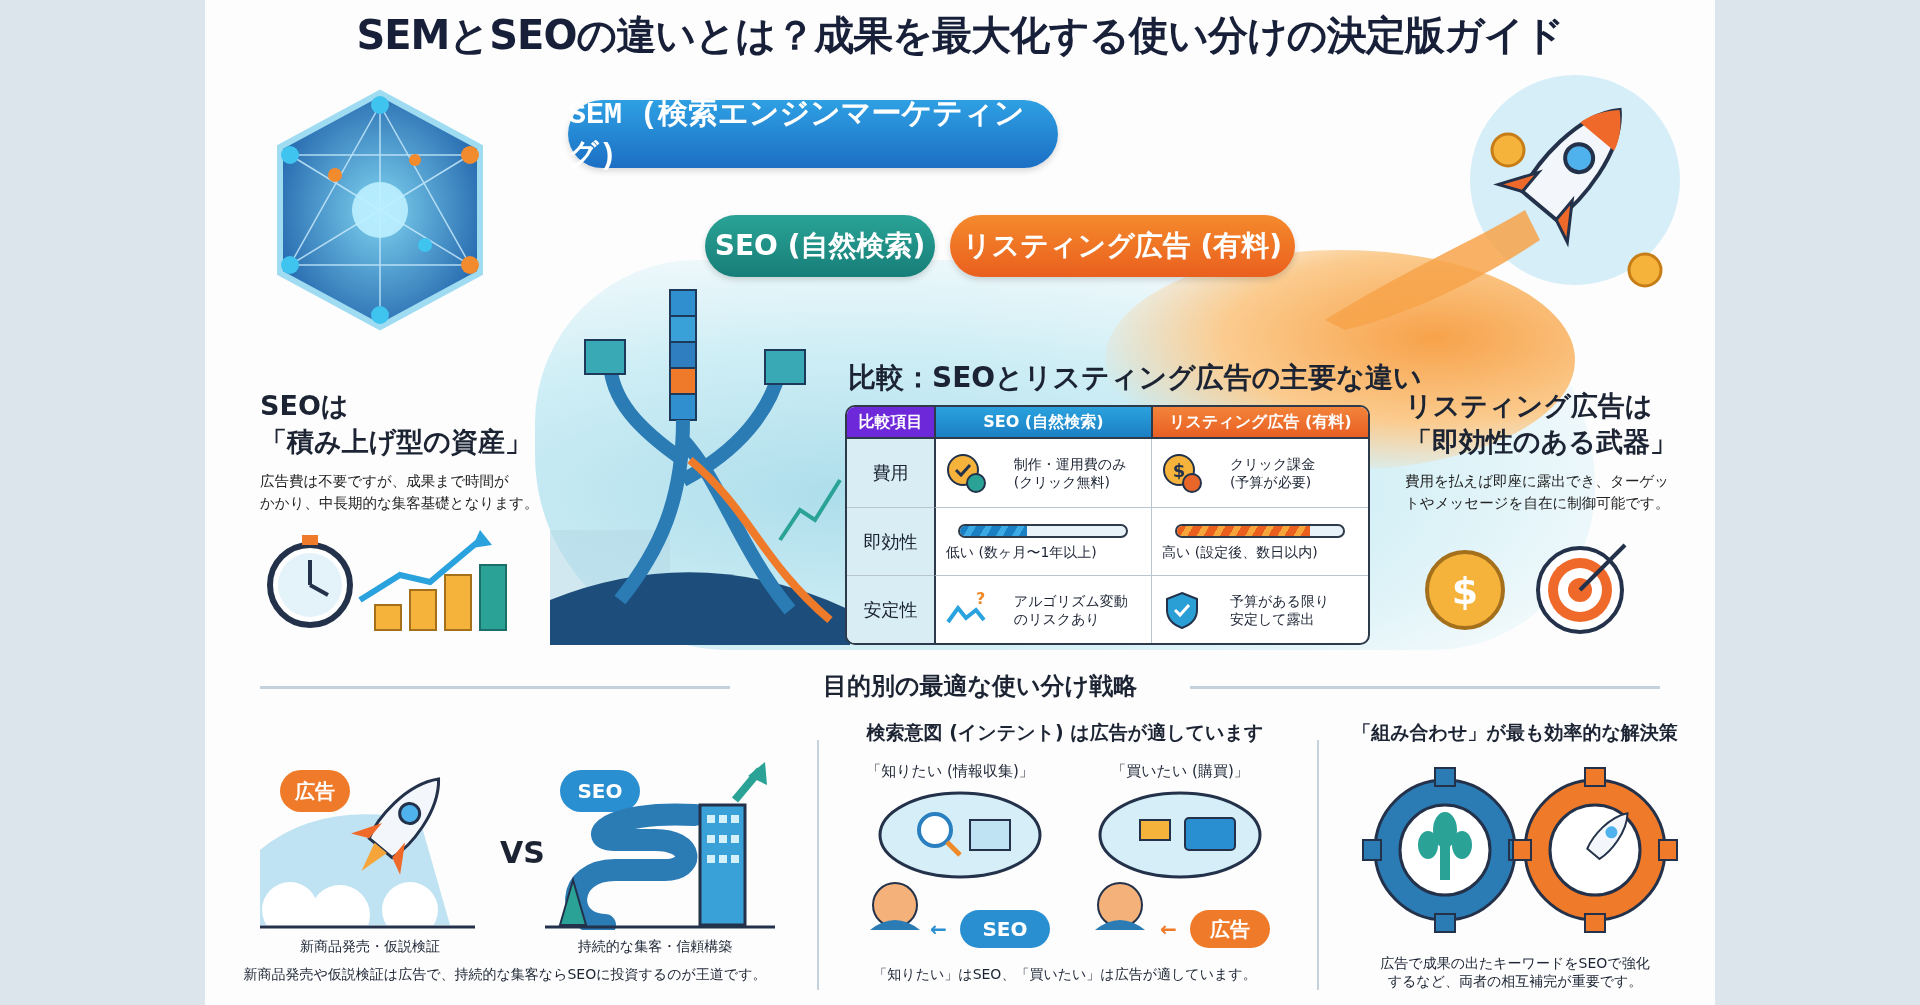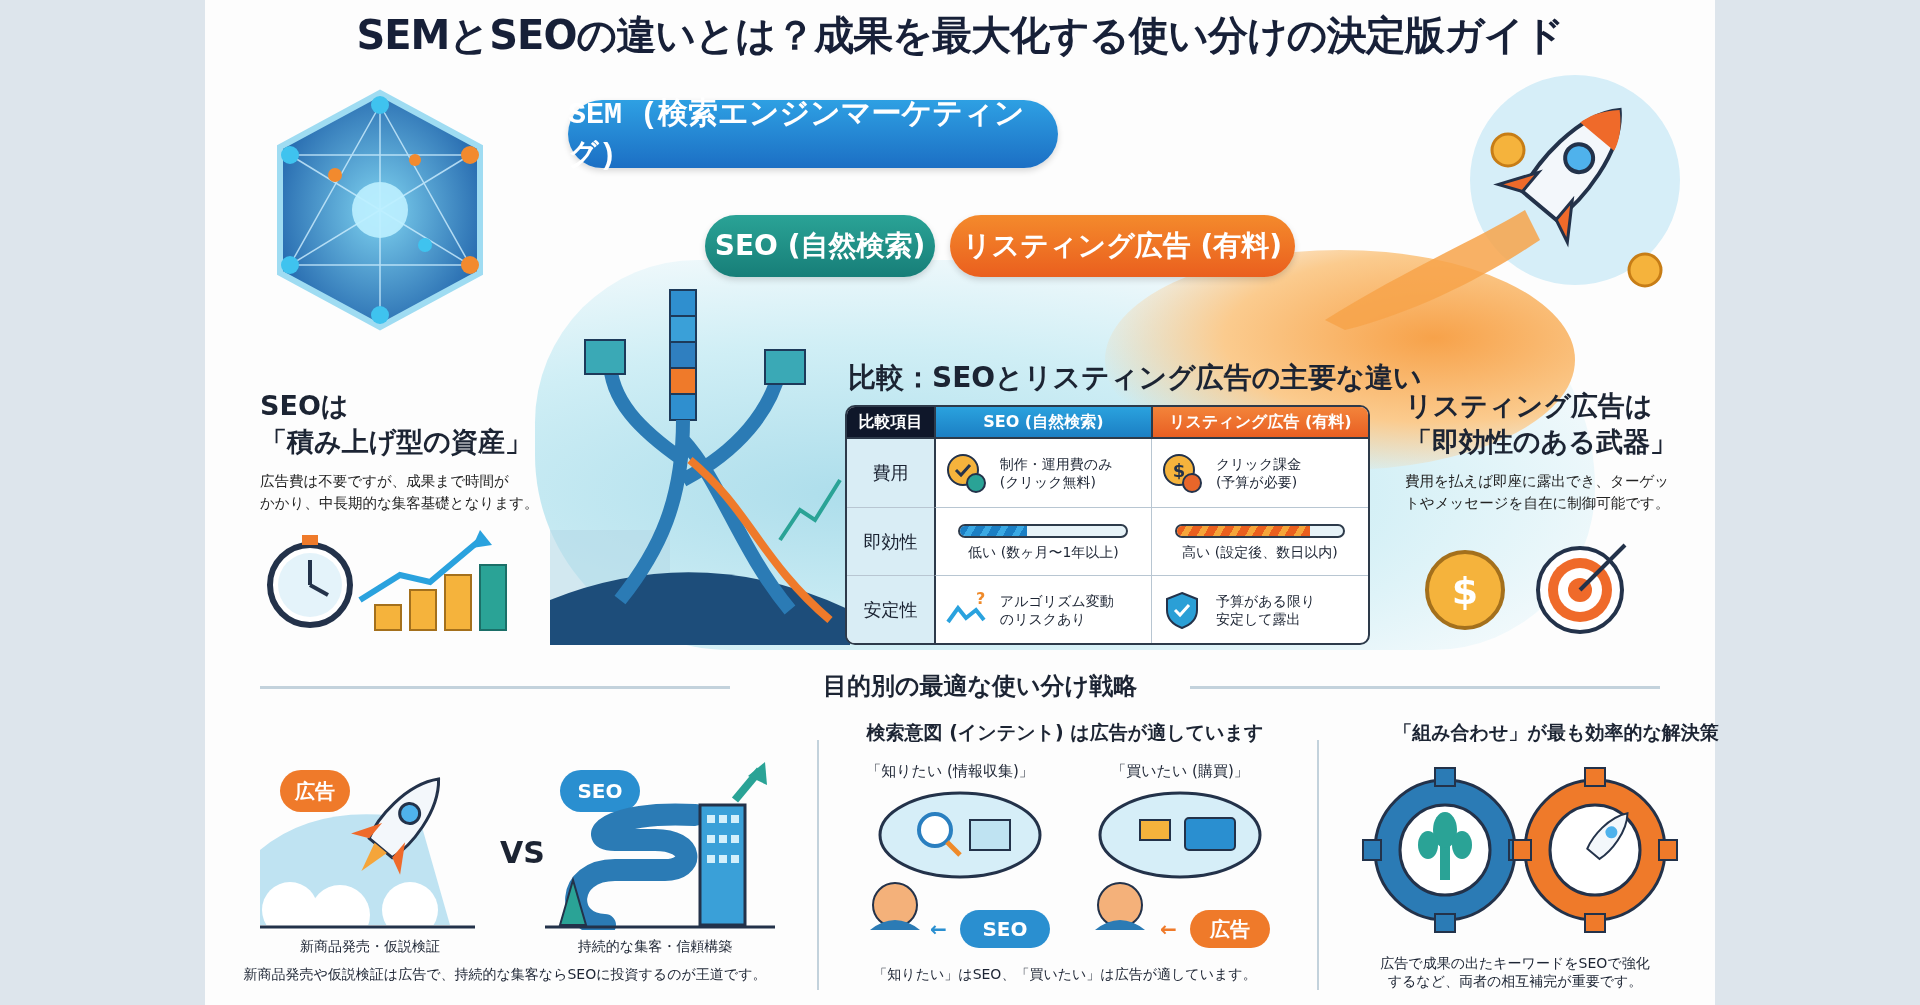--- a/index.html
+++ b/index.html
@@ -46,33 +46,33 @@
   .side-title { font-size: 27px; font-weight: bold; line-height: 36px; color: #1c2433; }
   .side-desc { font-size: 14.5px; line-height: 22px; color: #222; }
 
   .cmp-heading { left: 643px; top: 359px; font-size: 28px; font-weight: bold; color: #1c2433; }
   table.cmp {
     position: absolute; left: 640px; top: 405px; width: 525px; border-collapse: separate;
     border-spacing: 0; border: 2px solid #2d3a4a; border-radius: 10px; overflow: hidden;
     background: #fff; font-size: 15px;
   }
   .cmp th { height: 32px; color: #fff; font-weight: bold; font-size: 16px; border-bottom: 2px solid #2d3a4a; }
-  .cmp th.h0 { background: #0f172a; width: 86px; }
+  .cmp th.h0 { background: #6d28d9; width: 86px; }
   .cmp th.h1 { background: linear-gradient(180deg,#2aa2de,#1b7fc4); width: 215px; border-left: 2px solid #2d3a4a; }
   .cmp th.h2 { background: linear-gradient(180deg,#f3843a,#e85f23); width: 215px; border-left: 2px solid #2d3a4a; }
   .cmp td { border-top: 1px solid #b8c6d2; height: 68px; vertical-align: middle; }
   .cmp tr:first-child td { border-top: none; }
   .cmp td.rl { background: #d9edf5; text-align: center; font-weight: normal; font-size: 18px; }
   .cmp td.c { border-left: 2px solid #2d3a4a; padding: 4px 10px; }
   .cmp td.c + td.c { border-left: 1px solid #b8c6d2; }
-  .cell-flex { display: flex; align-items: center; gap: 14px; }
+  .cell-flex { display: flex; align-items: center; gap: 28px; }
   .cell-text { font-size: 14px; line-height: 18px; color: #1c2433; }
   .bar { width: 170px; height: 14px; border: 2px solid #2d3a4a; border-radius: 8px; background: #e7f3f8; overflow: hidden; margin: 2px auto 6px; }
   .bar-fill { height: 100%; }
-  .bar-caption { text-align: center; font-size: 14px; }
+  .bar-caption { font-size: 14px; }
 
   .section-line { position: absolute; top: 686px; height: 3px; background: #c3d2dc; }
   .section-title { left: 0; width: 1510px; top: 670px; text-align: center; font-size: 24px; font-weight: bold; padding-left: 40px; }
 
   .col-title { font-size: 19px; font-weight: bold; text-align: center; }
   .col-caption { font-size: 14px; text-align: center; color: #1c2433; }
   .divider-chev { position: absolute; width: 2px; background: #c3d2dc; }
 
   .bubble { position: absolute; color: #fff; font-weight: bold; border-radius: 24px; display: flex; align-items: center; justify-content: center; text-align: right; }
   .vs { font-size: 30px; font-weight: bold; color: #1c2433; }
@@ -340,21 +340,21 @@
     <path d="M240 150 Q265 130 290 150 Z" fill="#2b7bb5"></path>
   </svg>
   <div class="bubble" style="left:755px;top:910px;width:90px;height:38px;background:#2a8fd0;font-size:20px">SEO</div>
   <div class="abs" style="left:725px;top:917px;font-size:20px;color:#2a8fd0;font-weight:bold">←</div>
   <div class="bubble" style="left:985px;top:910px;width:80px;height:38px;background:#ef7a2a;font-size:20px">広告</div>
   <div class="abs" style="left:955px;top:917px;font-size:20px;color:#ef7a2a;font-weight:bold">←</div>
   <div class="abs col-caption" style="left:630px;width:460px;top:966px">「知りたい」はSEO、「買いたい」は広告が適しています。</div>
 
   <div class="divider-chev" style="left:1112px;top:740px;height:250px"></div>
 
-  <div class="abs col-title" style="left:1166px;width:370px;top:720px">「組み合わせ」が最も効率的な解決策</div>
+  <div class="abs col-title" style="left:1125px;width:370px;top:720px">「組み合わせ」が最も効率的な解決策</div>
   <svg class="abs" style="left:1155px;top:760px" width="320" height="175" viewBox="0 0 320 175">
     <g>
       <circle cx="85" cy="90" r="70" fill="#2b7bb5" stroke="#23324a" stroke-width="3"></circle>
       <g fill="#2b7bb5" stroke="#23324a" stroke-width="2">
         <rect x="75" y="8" width="20" height="18"></rect>
           <rect x="75" y="154" width="20" height="18"></rect>
         <rect x="3" y="80" width="18" height="20"></rect>
           <rect x="149" y="80" width="18" height="20"></rect>
       </g>
       <circle cx="85" cy="90" r="45" fill="#fff" stroke="#23324a" stroke-width="3"></circle>

